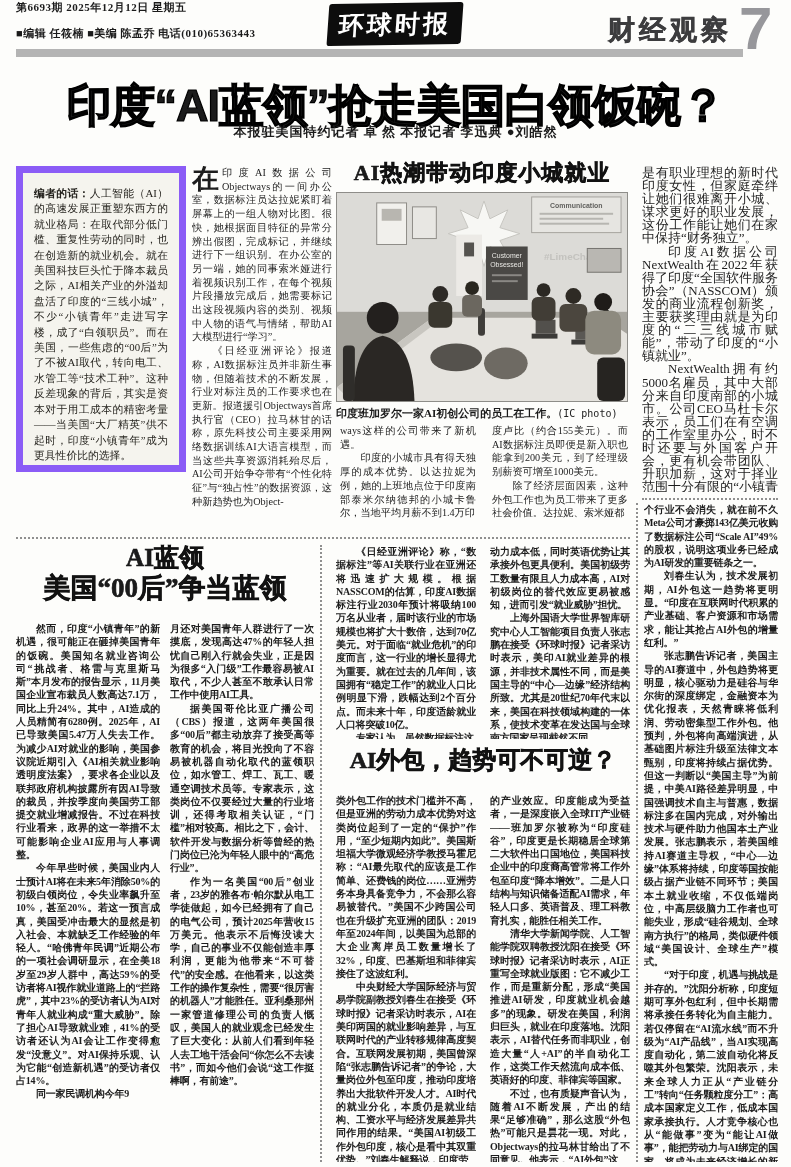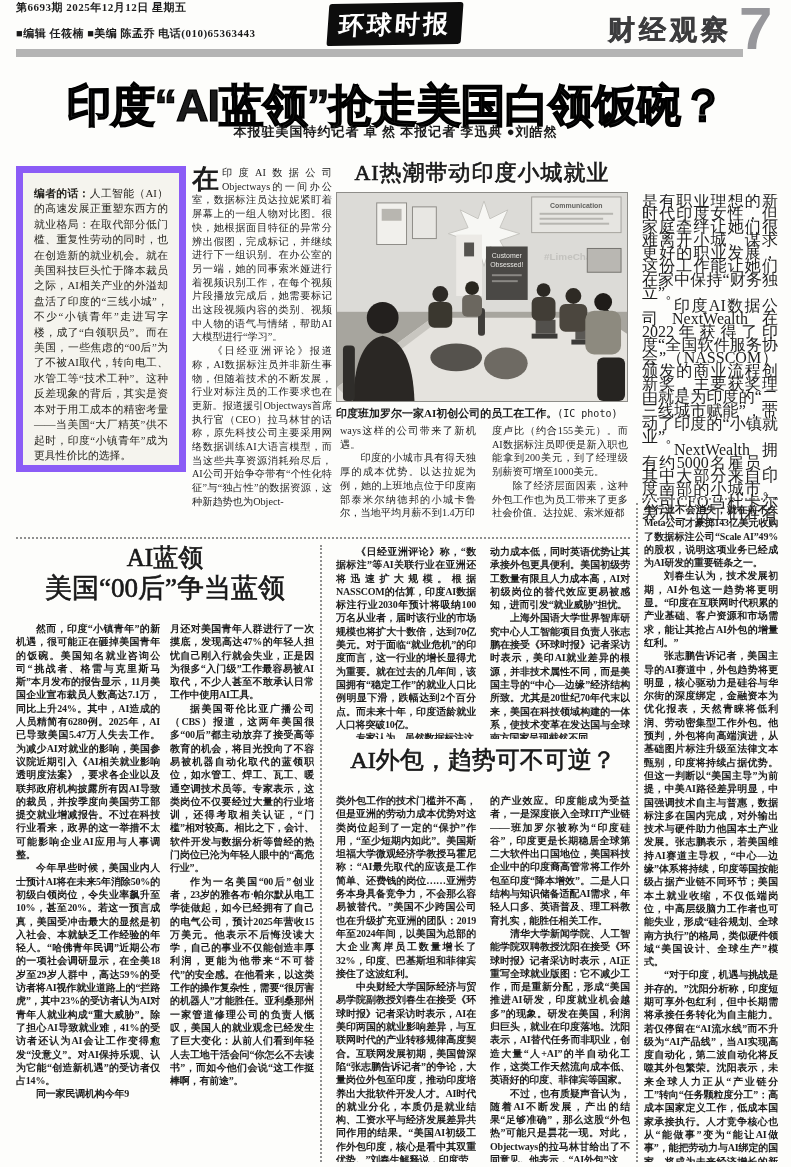--- a/index.html
+++ b/index.html
@@ -17,21 +17,21 @@
   .pagenum{top:-6px;left:739px;font-size:60px;font-weight:bold;color:#97979b;
             font-family:"Liberation Sans","DejaVu Sans",sans-serif;}
   .rule{left:16px;top:49px;width:727px;height:8px;background:#b4b4b4;}
 
   .headline{left:0;right:0;top:56px;text-align:center;font-size:45px;font-weight:900;
             font-family:"Liberation Sans","DejaVu Sans",sans-serif;letter-spacing:-1px;
             -webkit-text-stroke:1.2px #000;white-space:nowrap;margin-top:20px;}
   .byline{left:0;right:0;top:123px;text-align:center;font-size:13px;font-weight:bold;letter-spacing:1px;}
 
   
-  .h-serif{font-weight:normal;-webkit-text-stroke:.6px #111;text-align:center;white-space:nowrap;}
+  .h-serif{font-weight:bold;-webkit-text-stroke:.6px #111;text-align:center;white-space:nowrap;}
   .t1{left:336px;top:158px;width:292px;font-size:22px;letter-spacing:1px;}
   .t2{left:16px;top:544px;width:298px;}
   .t2 .l1{font-size:25px;line-height:28px;}
   .t2 .l2{font-size:27px;line-height:32px;}
   .t3{left:336px;top:744px;width:294px;font-size:24px;}
 
   
   .edbox{left:16px;top:166px;width:170px;height:306px;border:7px solid #8b5cf6;background:#f5f4ee;
          box-sizing:border-box;padding:13px 11px;font-size:10.8px;line-height:15.4px;text-align:justify;
          color:#26241f;}
@@ -133,21 +133,21 @@
       <p>《日经亚洲评论》报道称，AI数据标注员并非新生事物，但随着技术的不断发展，行业对标注员的工作要求也在更新。报道援引Objectways首席执行官（CEO）拉马林甘的话称，原先科技公司主要采用网络数据训练AI大语言模型，而当这些共享资源消耗殆尽后，AI公司开始争夺带有“个性化特征”与“独占性”的数据资源，这种新趋势也为Object-</p>
     </div>
   <div class="abs col" style="left:340px;top:424px;width:136px;height:106px;">
       <p class="cont">ways这样的公司带来了新机遇。</p>
       <p>印度的小城市具有得天独厚的成本优势。以达拉妮为例，她的上班地点位于印度南部泰米尔纳德邦的小城卡鲁尔，当地平均月薪不到1.4万印</p>
     </div>
   <div class="abs col" style="left:492px;top:424px;width:136px;height:106px;">
       <p class="cont">度卢比（约合155美元）。而AI数据标注员即便是新入职也能拿到200美元，到了经理级别薪资可增至1000美元。</p>
       <p>除了经济层面因素，这种外包工作也为员工带来了更多社会价值。达拉妮、索米娅都</p>
     </div>
-  <div class="abs col" style="left:642px;top:166px;width:136px;height:326px;font-size:16px;line-height:13.1px;margin-top:28px;">
+  <div class="abs col" style="left:642px;top:166px;width:136px;height:326px;font-size:13px;line-height:13.1px;">
       <p class="cont">是有职业理想的新时代印度女性，但家庭牵绊让她们很难离开小城、谋求更好的职业发展，这份工作能让她们在家中保持“财务独立”。</p>
       <p>印度AI数据公司NextWealth在2022年获得了印度“全国软件服务协会”（NASSCOM）颁发的商业流程创新奖，主要获奖理由就是为印度的“二三线城市赋能”，带动了印度的“小镇就业”。</p>
       <p>NextWealth拥有约5000名雇员，其中大部分来自印度南部的小城市。公司CEO马杜卡尔表示，员工们在有空调的工作室里办公，时不时还要与外国客户开会，更有机会带团队、升职加薪，这对于择业范围十分有限的“小镇青年”而言无疑是一份光鲜体面的工作。报道称，有从业人员为去中国出了趟差而自豪了很久，并将这一际遇称作“小城市里的大机会”。</p>
     </div>
 
   <div class="abs hdot" style="left:16px;top:537px;width:614px;"></div>
   <div class="abs hdot" style="left:642px;top:498px;width:136px;"></div>
   <div class="abs vdot" style="left:320px;top:545px;height:617px;"></div>
   <div class="abs vdot" style="left:636px;top:503px;height:659px;"></div>
 

